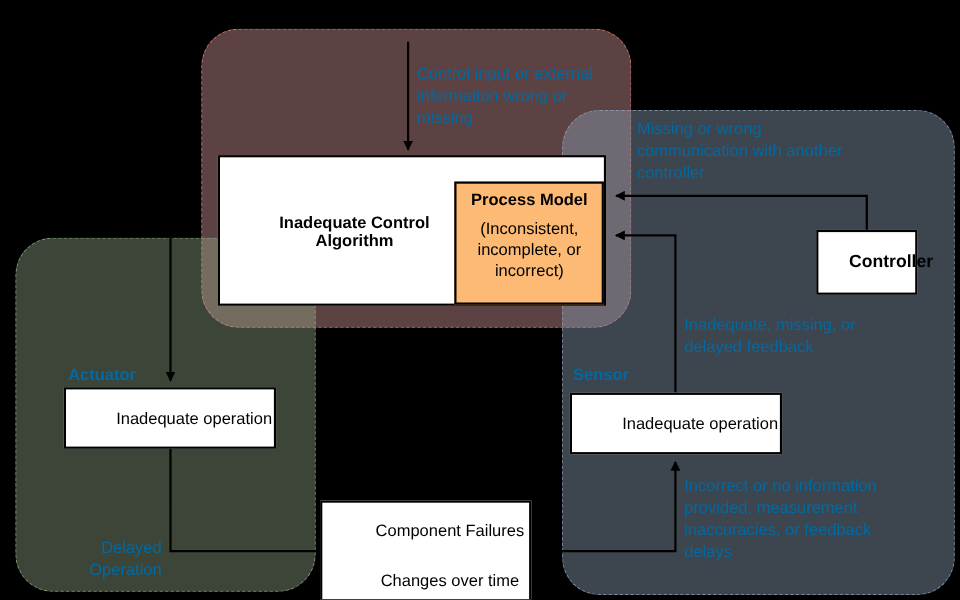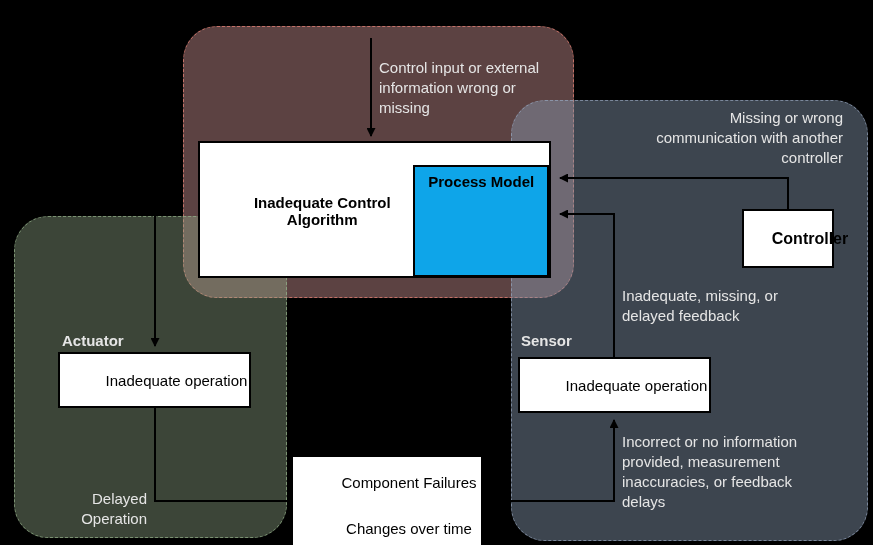--- a/index.html
+++ b/index.html
@@ -37,36 +37,36 @@
     position:absolute;background:#ffffff;border:2px solid #000;
     box-sizing:border-box;color:#000;
     display:flex;flex-direction:column;align-items:center;justify-content:center;padding-left:44px;
   }
   #box-main{left:198px;top:141px;width:353px;height:137px;
     flex-direction:row;align-items:center;justify-content:flex-start;padding:0;}
   #ica-block{width:203px;display:flex;flex-direction:column;align-items:flex-start;
     justify-content:center;padding-top:2px;margin-left:32px;}
   .ica-title{font-weight:bold;font-size:15px;line-height:17px;text-align:center;}
   .ica-body{font-size:15px;line-height:18px;text-align:center;margin-top:1px;}
-  #box-pm{width:148px;height:108px;border:2px solid #000;background:#0ea5e9;
+  #box-pm{width:148px;height:108px;border:2px solid #000;background:#fdba74;
     display:flex;flex-direction:column;align-items:center;justify-content:flex-start;
     margin-left:1px;margin-top:23px;}
   .pm-title{font-weight:bold;font-size:15px;line-height:17px;text-align:center;margin-top:6px;}
   .pm-body{font-size:15px;line-height:19px;text-align:center;margin-top:9px;}
   #box-actuator{left:58px;top:352px;width:193px;height:56px;font-size:15px;}
   #box-sensor{left:518px;top:357px;width:193px;height:56px;font-size:15px;}
   #box-ctrl{left:742px;top:209px;width:92px;height:59px;font-size:16px;font-weight:bold;}
   #box-failures{left:291px;top:455px;width:192px;height:95px;
     justify-content:flex-start;padding-top:16px;font-size:15px;}
   #box-failures .fl{line-height:20px;}
   #box-failures .fl2{margin-top:26px;}
   
-  .lbl{position:absolute;color:#e5e5e5;font-size:15px;line-height:20px;}
+  .lbl{position:absolute;color:#0369a1;font-size:15px;line-height:20px;}
   #lbl-control-input{left:379px;top:58px;width:180px;}
-  #lbl-miss-comm{left:628px;top:108px;width:215px;text-align:right;}
+  #lbl-miss-comm{left:579px;top:108px;width:215px;text-align:left;}
   #lbl-inappropriate{left:26px;top:236px;width:122px;text-align:right;}
   #lbl-actuator{left:62px;top:331px;font-weight:bold;text-align:right;}
   #lbl-sensor{left:521px;top:331px;font-weight:bold;}
   #lbl-delayed{left:27px;top:489px;width:120px;text-align:right;}
   #lbl-inadequate-fb{left:622px;top:286px;width:200px;}
   #lbl-incorrect-no{left:622px;top:432px;width:215px;}
 </style>
 </head>
 <body>
 
@@ -95,20 +95,21 @@
 
     <path d="M475,501 L614,501 L614,420" stroke="#000" stroke-width="2" fill="none" marker-end="url(#ah)"></path>
   </svg>
 
   <div class="wbox" id="box-main">
     <div id="ica-block">
       <div class="ica-title">Inadequate Control Algorithm</div>
     </div>
     <div id="box-pm">
       <div class="pm-title">Process Model</div>
+      <div class="pm-body">(Inconsistent, incomplete, or incorrect)</div>
     </div>
   </div>
 
   <div class="lbl" id="lbl-actuator">Actuator</div>
   <div class="wbox" id="box-actuator">
     <span>Inadequate operation</span>
   </div>
 
   <div class="lbl" id="lbl-sensor">Sensor</div>
   <div class="wbox" id="box-sensor">

